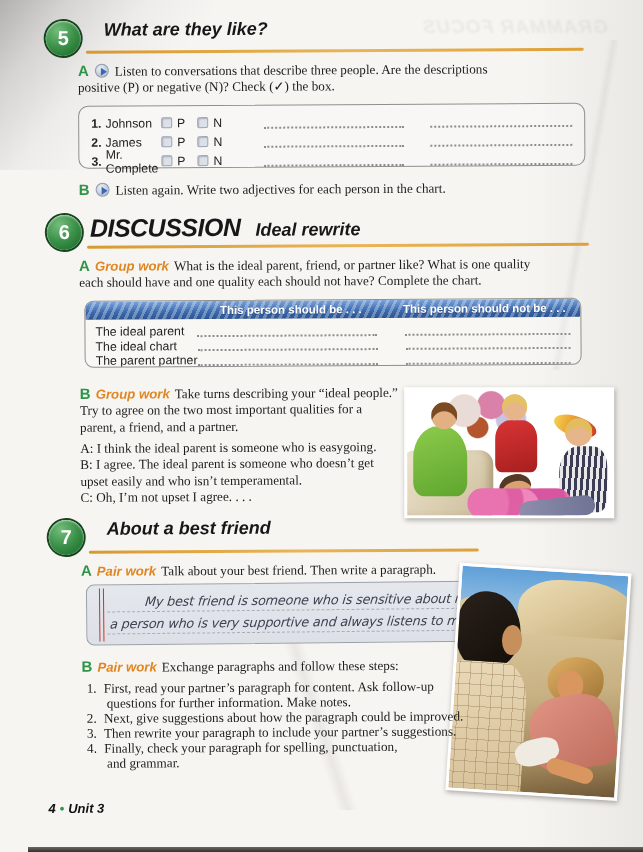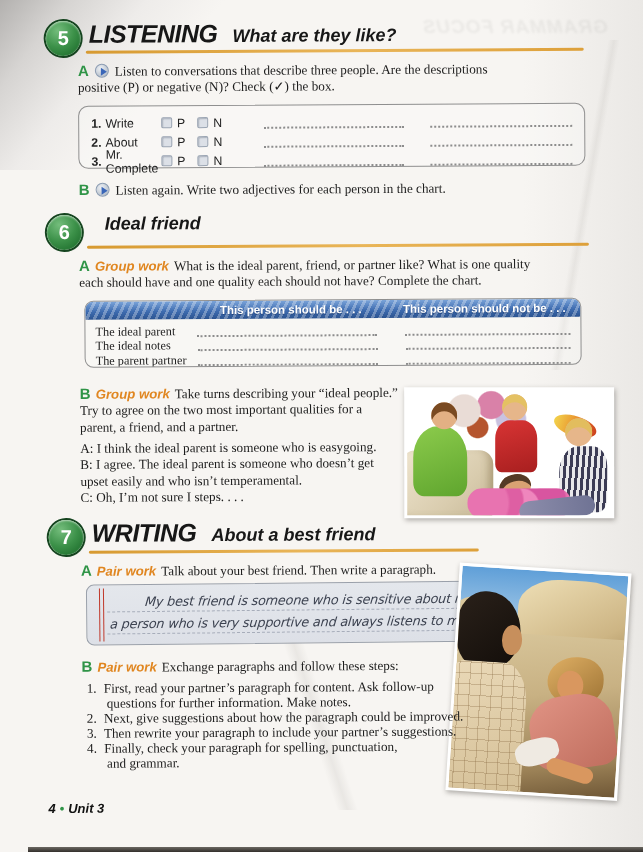--- a/index.html
+++ b/index.html
@@ -61,21 +61,21 @@
     border:1.3px solid #8f8f8f; border-radius:9px; background:rgba(255,255,255,.2); overflow:hidden; }
   .dthead { height:18px; display:flex; align-items:center;
     font:700 11.5px "Liberation Sans",sans-serif; color:#fff; text-shadow:0 1px 1px rgba(10,30,70,.45);
     background:repeating-linear-gradient(115deg,rgba(255,255,255,.30) 0 3px,rgba(255,255,255,0) 3px 7px),
                linear-gradient(180deg,#7ba4d9 0%,#3e6cb0 55%,#2b5390 100%); }
   .dthead .sp { width:108px; }
   .dthead .h1 { width:195px; text-align:center; }
   .dthead .h2 { flex:1; text-align:center; }
   .dtbody { padding:5px 10px 0; }
   .dt-row { display:flex; align-items:center; height:14.5px; font:12.3px "Liberation Sans",sans-serif; color:#222; }
-  .dt-row .lbl { width:102px;font-family:Liberation Serif, serif; }
+  .dt-row .lbl { width:102px; }
   .dt-row .da { width:180px; margin-right:28px; height:11px; border-bottom:2px dotted #8d8d8d; }
   .dt-row .db { flex:1; height:11px; border-bottom:2px dotted #8d8d8d; }
 
   .dlg-line { padding-left:22px; text-indent:-22px; }
 
   
   .photo { position:absolute; background:#fff; box-shadow:1px 2px 5px rgba(60,55,50,.4); }
   .photo .inner { position:absolute; inset:3px; overflow:hidden; }
   .blob { position:absolute; }
 
@@ -168,44 +168,43 @@
   <div class="corner-shadow"></div>
   <div class="edge-right"></div>
   <div class="crease1"></div>
   <div class="crease2"></div>
   <div class="ghost">GRAMMAR FOCUS</div>
 
   <div class="content">
 
     <div class="circle" style="left:48px; top:21px;">5</div>
     <div class="sec-title" style="left:91px; top:20px;">
-      <span class="main">LISTENING</span>
       <span class="sub">What are they like?</span>
     </div>
     <div class="rule" style="left:88px; top:51px; width:498px;"></div>
 
     <div class="para" style="left:80px; top:62px; width:500px;">
       <span class="ex-label">A</span><span class="audio"></span><span>Listen to conversations that describe three people. Are the descriptions</span>
       <div>positive (P) or negative (N)? Check (✓) the box.</div>
     </div>
 
     <div class="lsbox">
       <div class="ls-row">
         <span class="num">1.</span>
-        <span class="name">Write</span>
+        <span class="name">Johnson</span>
         <span class="cbx"></span>
         <span class="pn">P</span>
         <span class="cbx"></span>
         <span class="pn">N</span>
         <span class="dots d1"></span>
         <span class="dots d2"></span>
       </div>
       <div class="ls-row">
         <span class="num">2.</span>
-        <span class="name">About</span>
+        <span class="name">James</span>
         <span class="cbx"></span>
         <span class="pn">P</span>
         <span class="cbx"></span>
         <span class="pn">N</span>
         <span class="dots d1"></span>
         <span class="dots d2"></span>
       </div>
       <div class="ls-row">
         <span class="num">3.</span>
         <span class="name">Mr. Complete</span>
@@ -217,21 +216,22 @@
         <span class="dots d2"></span>
       </div>
     </div>
 
     <div class="para" style="left:80px; top:181px; width:500px;">
       <span class="ex-label">B</span><span class="audio"></span><span>Listen again. Write two adjectives for each person in the chart.</span>
     </div>
 
     <div class="circle" style="left:48px; top:215px;">6</div>
     <div class="sec-title" style="left:91px; top:214px;">
-      <span class="sub">Ideal friend</span>
+      <span class="main">DISCUSSION</span>
+      <span class="sub">Ideal rewrite</span>
     </div>
     <div class="rule" style="left:88px; top:246px; width:502px;"></div>
 
     <div class="para" style="left:80px; top:257px; width:512px;">
       <span class="ex-label">A</span><span class="tag">Group work</span><span>What is the ideal parent, friend, or partner like? What is one quality</span>
       <div>each should have and one quality each should not have? Complete the chart.</div>
     </div>
 
     <div class="dtable">
       <div class="dthead">
@@ -239,21 +239,21 @@
         <span class="h1">This person should be . . .</span>
         <span class="h2">This person should not be . . .</span>
       </div>
       <div class="dtbody">
         <div class="dt-row">
           <span class="lbl">The ideal parent</span>
           <span class="da"></span>
           <span class="db"></span>
         </div>
         <div class="dt-row">
-          <span class="lbl">The ideal notes</span>
+          <span class="lbl">The ideal chart</span>
           <span class="da"></span>
           <span class="db"></span>
         </div>
         <div class="dt-row">
           <span class="lbl">The parent partner</span>
           <span class="da"></span>
           <span class="db"></span>
         </div>
       </div>
     </div>
@@ -269,21 +269,21 @@
         <span>A:</span>
         <span>I think the ideal parent is someone who is easygoing.</span>
       </div>
       <div class="dlg-line">
         <span>B:</span>
         <span>I agree. The ideal parent is someone who doesn’t get</span>
         <div style="padding-left:0;">upset easily and who isn’t temperamental.</div>
       </div>
       <div class="dlg-line">
         <span>C:</span>
-        <span>Oh, I’m not sure I steps. . . .</span>
+        <span>Oh, I’m not upset I agree. . . .</span>
       </div>
     </div>
 
     <div class="photo p1">
       <div class="inner">
         <div class="floor"></div>
         <div class="blob clutter"></div>
         <div class="blob couch"></div>
         <div class="blob boy-body"></div>
         <div class="blob boy-head"></div>
@@ -293,21 +293,20 @@
         <div class="blob girl2-body"></div>
         <div class="blob girl2-head"></div>
         <div class="blob dad-face"></div>
         <div class="blob boa"></div>
         <div class="blob cloth"></div>
       </div>
     </div>
 
     <div class="circle" style="left:48px; top:520px;">7</div>
     <div class="sec-title" style="left:91px; top:519px;">
-      <span class="main">WRITING</span>
       <span class="sub">About a best friend</span>
     </div>
     <div class="rule" style="left:88px; top:551px; width:390px;"></div>
 
     <div class="para" style="left:80px; top:562px; width:400px;">
       <span class="ex-label">A</span><span class="tag">Pair work</span><span>Talk about your best friend. Then write a paragraph.</span>
     </div>
 
     <div class="notepad">
       <div class="margin-line"></div>

